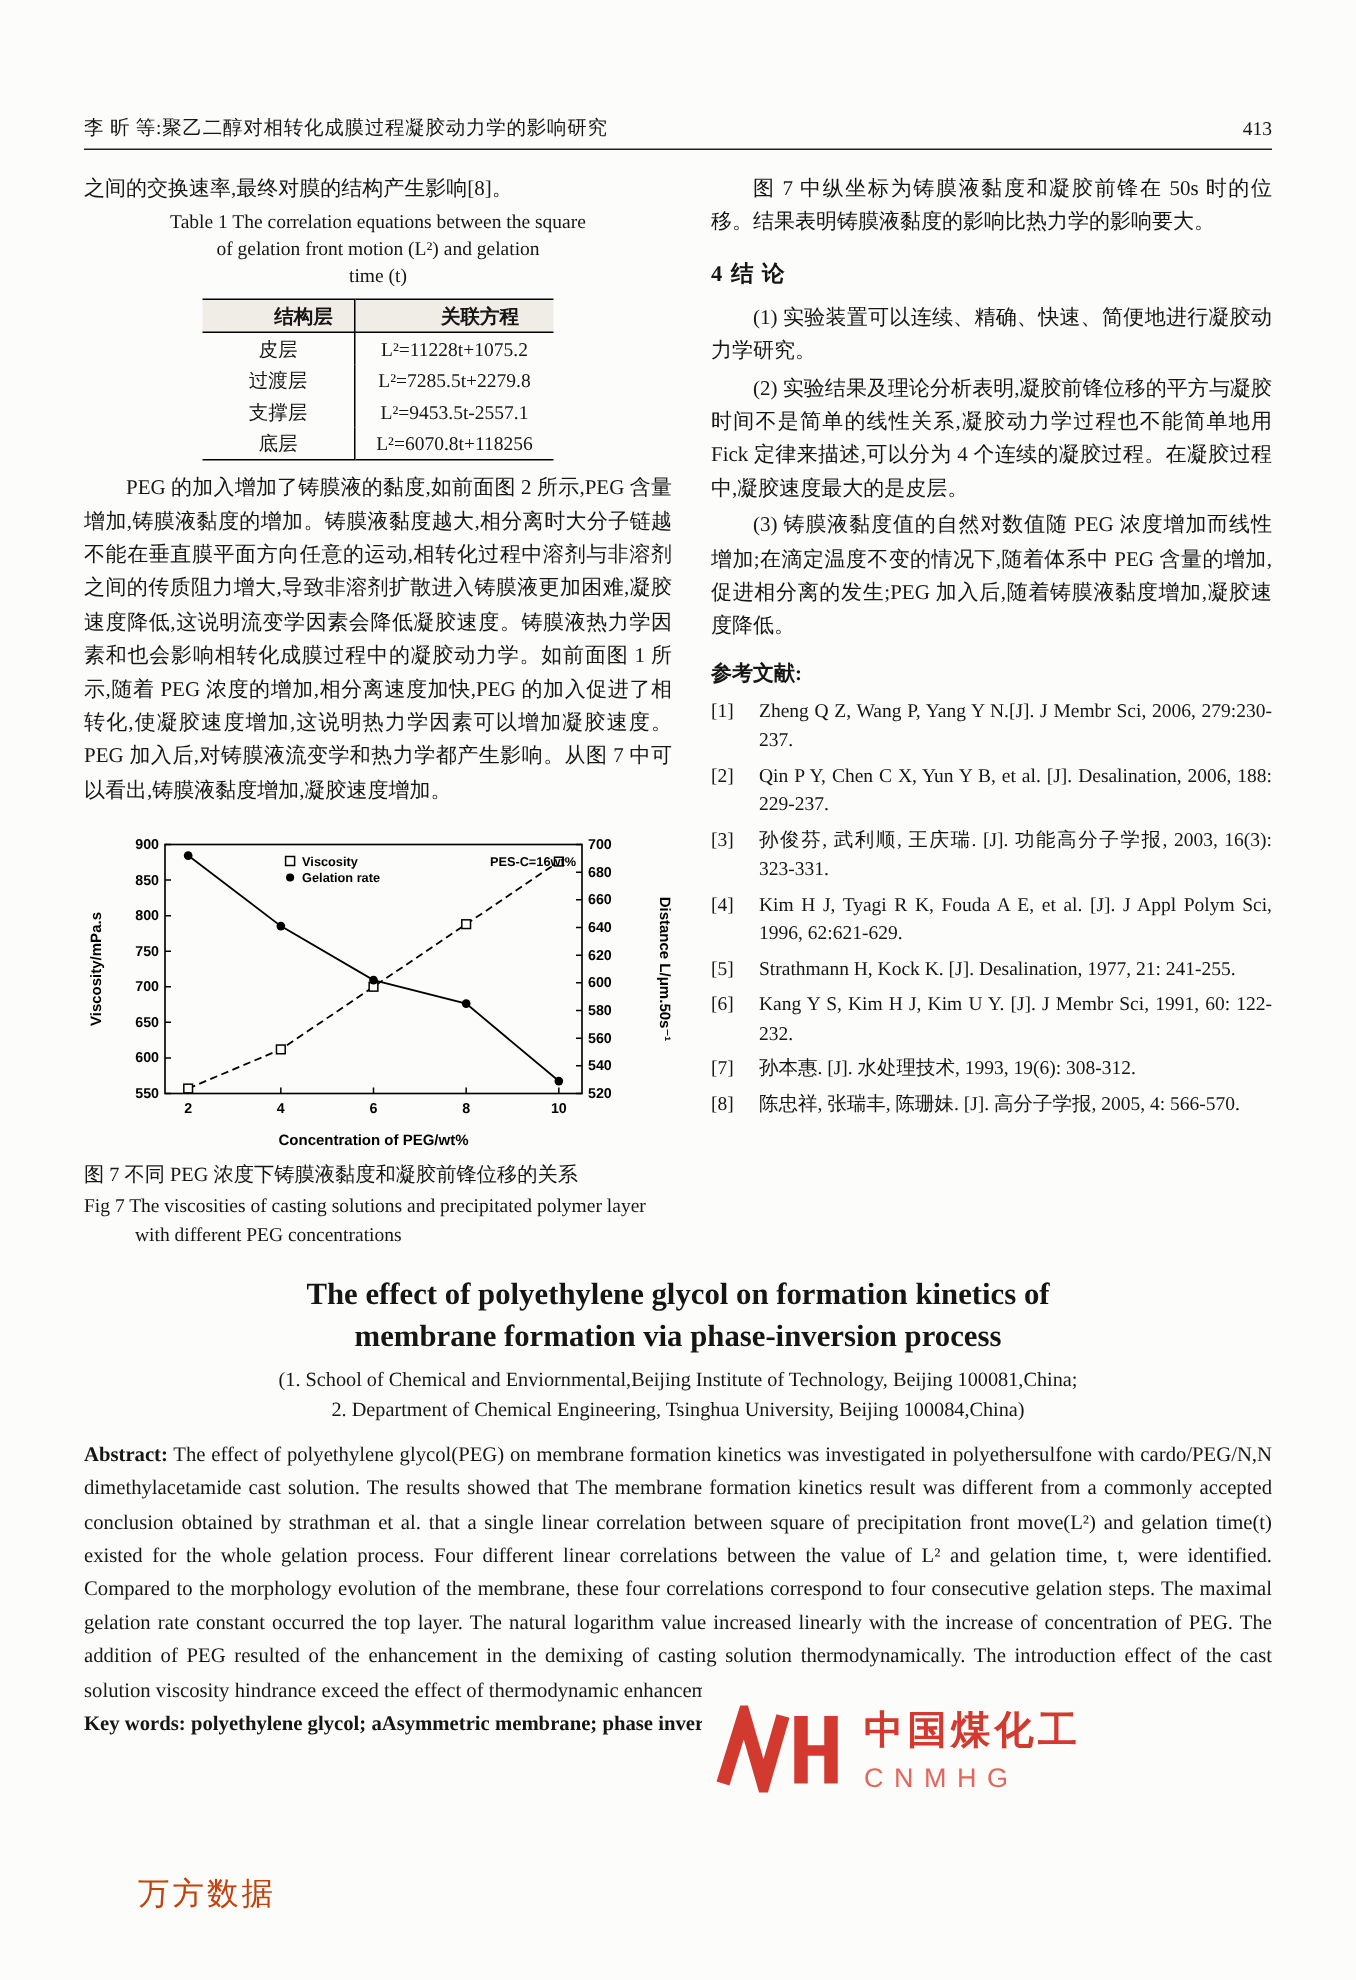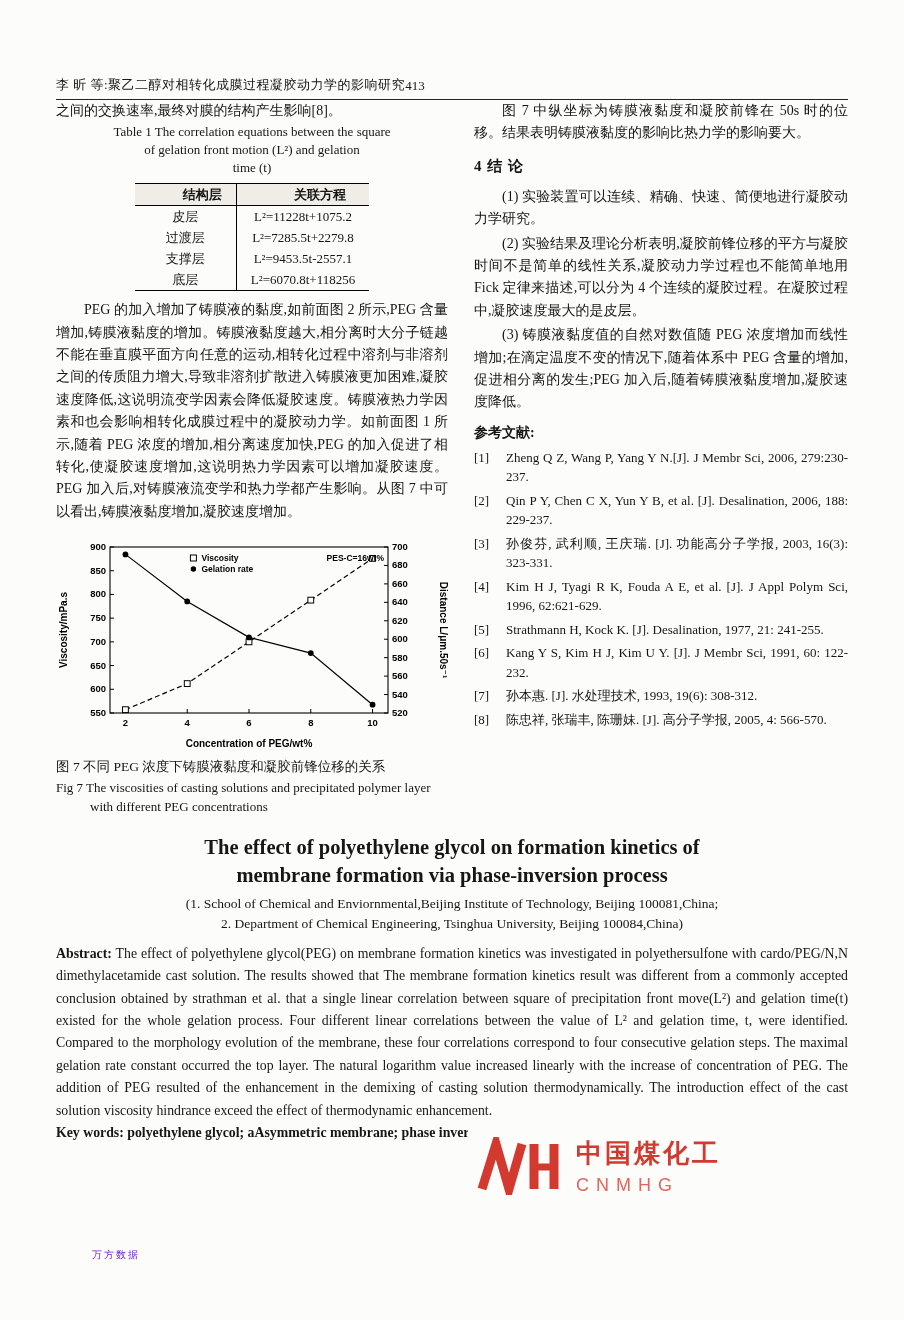--- a/index.html
+++ b/index.html
@@ -4,25 +4,25 @@
 <style>
   * { box-sizing: border-box; margin: 0; padding: 0; }
   html, body { background: #9a9a9a; }
   .page {
     width: 904px; height: 1320px; margin: 0 auto; position: relative;
     background: #fcfcfa; color: #161616; overflow: hidden;
     font-family: "Liberation Serif", "DejaVu Serif", serif;
   }
   .inner { padding: 76px 56px 0 56px; }
   header.running {
-    display: flex; justify-content: flex-start; align-items: flex-end;
+    display: flex; justify-content: space-between; align-items: flex-end;
     border-bottom: 1.3px solid #222; padding-bottom: 5px; font-size: 13px;
   }
   header.running .rt { letter-spacing: 0.5px; }
-  .cols { display: flex; gap: 26px; margin-top: 0; }
+  .cols { display: flex; gap: 26px; margin-top: 16px; }
   .col { width: 50%; }
   p.cn { font-size: 14px; line-height: 1.6; text-align: justify; }
   .indent { text-indent: 2em; }
   .tblcapcn { text-align: center; font-weight: bold; font-size: 13.5px; margin-top: 6px; }
   .tblcapen { text-align: center; font-size: 13px; line-height: 1.38; margin-top: 1px; }
   table.eq {
     border-collapse: collapse; margin: 6px auto 8px;
     font-size: 13px; border-top: 1.6px solid #000; border-bottom: 1.6px solid #000;
   }
   table.eq th, table.eq td { padding: 1.5px 14px; text-align: center; }
@@ -47,21 +47,21 @@
   .abstract .lbl { font-weight: bold; }
   .kw { font-size: 13.8px; font-weight: bold; margin-top: 3px; }
   .watermark {
     position: absolute; left: 468px; top: 1120px; width: 372px; height: 92px;
     background: #fcfcfa; display: flex; align-items: center; gap: 12px; padding: 4px 8px;
   }
   .wm-text .cnline { font-size: 26px; font-weight: bold; color: #d23a30; letter-spacing: 3px;
     font-family: "Liberation Sans", sans-serif; }
   .wm-text .enline { font-size: 18px; color: #e4655c; letter-spacing: 7px; margin-top: 4px;
     font-family: "Liberation Sans", sans-serif; }
-  .wanfang { position: absolute; left: 92px; top: 1248px; font-size: 10px; letter-spacing: 2px; color: #6d28d9; }
+  .wanfang { position: absolute; left: 92px; top: 1248px; font-size: 21px; letter-spacing: 2px; color: #c2410c; }
 </style>
 </head>
 <body>
 
 <div class="page">
   <div class="inner">
 
     <header class="running">
       <span class="rt">李 昕 等:聚乙二醇对相转化成膜过程凝胶动力学的影响研究</span>
       <span>413</span>

